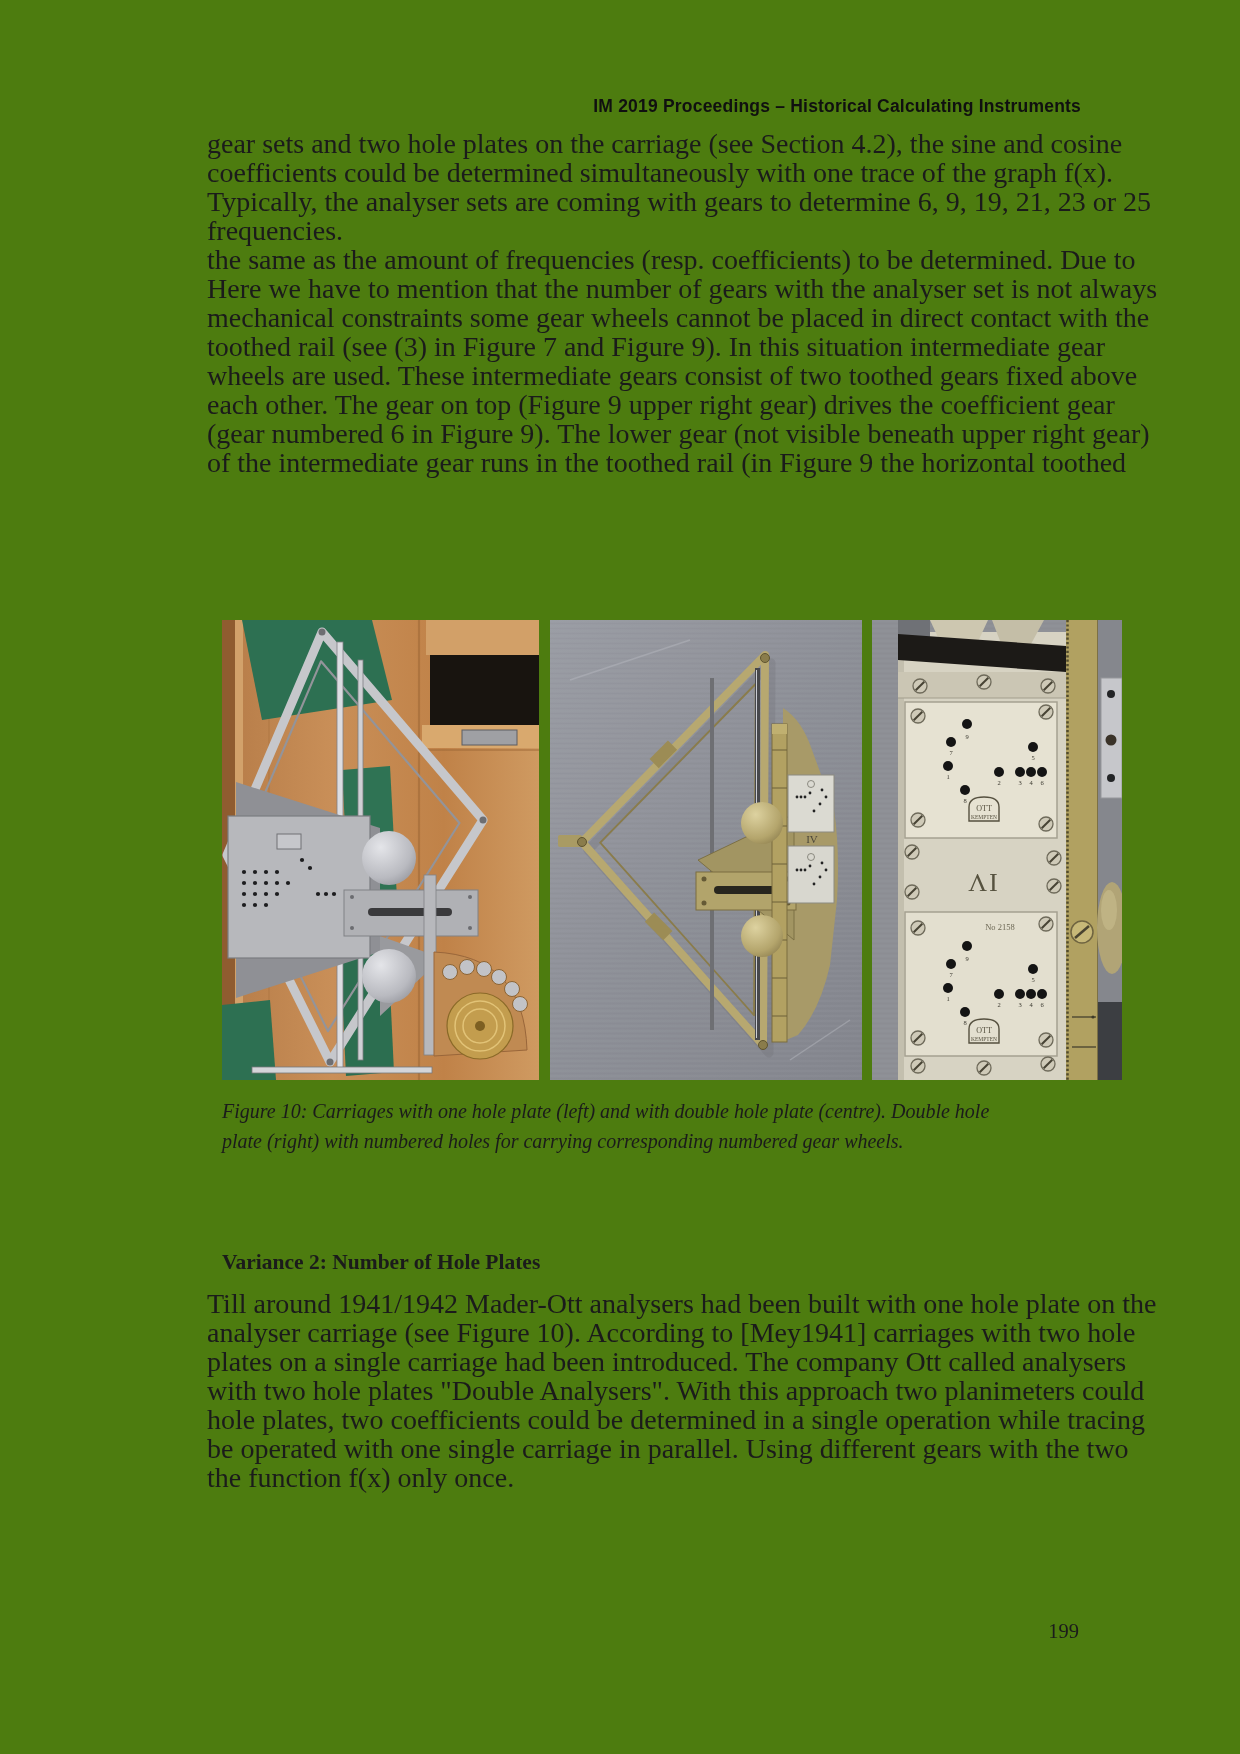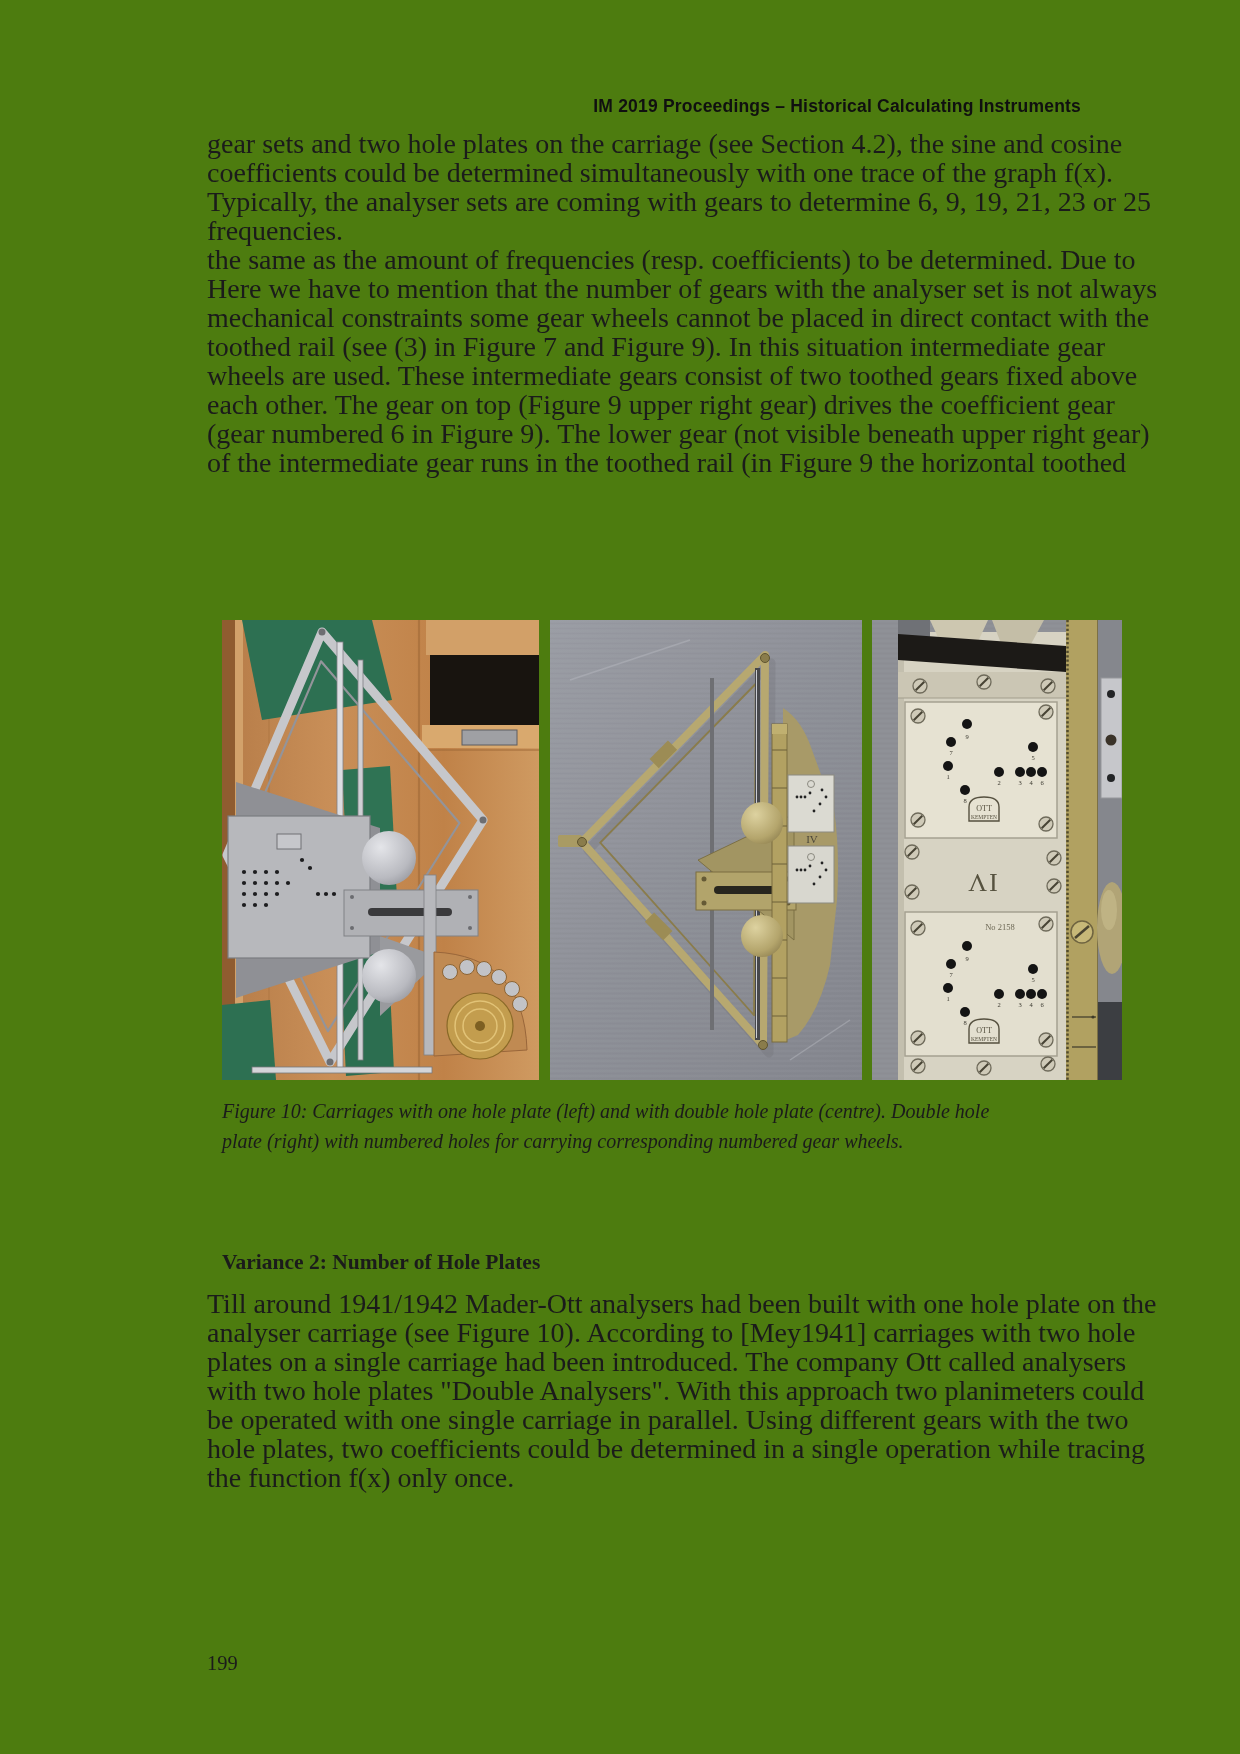--- a/index.html
+++ b/index.html
@@ -12,21 +12,21 @@
   .tb2{top:245px;}
   .tb3{top:1289px;}
   .tline{white-space:nowrap;}
   .fx{}
   .figure-row{position:absolute;top:620px;left:222px;width:900px;height:460px;
               display:flex;justify-content:space-between;}
   .photo{display:block;height:460px;}
   .caption{position:absolute;top:1096px;left:222px;width:900px;text-align:left;
            font-style:italic;font-size:20px;line-height:30px;}
   .heading{position:absolute;top:1250px;left:222px;font-weight:700;font-size:21.5px;}
-  .pagenum{position:absolute;top:1620px;left:207px;width:872px;text-align:left;font-size:20.5px;margin-top:32px;}
+  .pagenum{position:absolute;top:1620px;left:207px;width:872px;text-align:right;font-size:20.5px;}
   svg text{font-family:"Liberation Serif",serif;}
 </style>
 </head>
 <body>
 
 <div class="page">
 
   <div class="header">IM 2019 Proceedings – Historical Calculating Instruments</div>
 
   <div class="textblock tb1">
@@ -377,20 +377,20 @@
       <div class="tline">plate (right) with numbered holes for carrying corresponding numbered gear wheels.</div>
     </div>
 
   <div class="heading">Variance 2: Number of Hole Plates</div>
 
   <div class="textblock tb3">
       <div class="tline">Till around 1941/1942 Mader-Ott analysers had been built with one hole plate on the</div>
       <div class="tline">analyser carriage (see Figure 10). According to [Mey1941] carriages with two hole</div>
       <div class="tline">plates on a single carriage had been introduced. The company Ott called analysers</div>
       <div class="tline">with two hole plates "Double Analysers". With this approach two planimeters could</div>
+      <div class="tline">hole plates, two coefficients could be determined in a single operation while tracing</div>
       <div class="tline">be operated with one single carriage in parallel. Using different gears with the two</div>
-      <div class="tline">hole plates, two coefficients could be determined in a single operation while tracing</div>
       <div class="tline">the function <span class="fx">f(x)</span> only once.</div>
     </div>
 
   <div class="pagenum">199</div>
 
 </div>
 
 </body></html>

